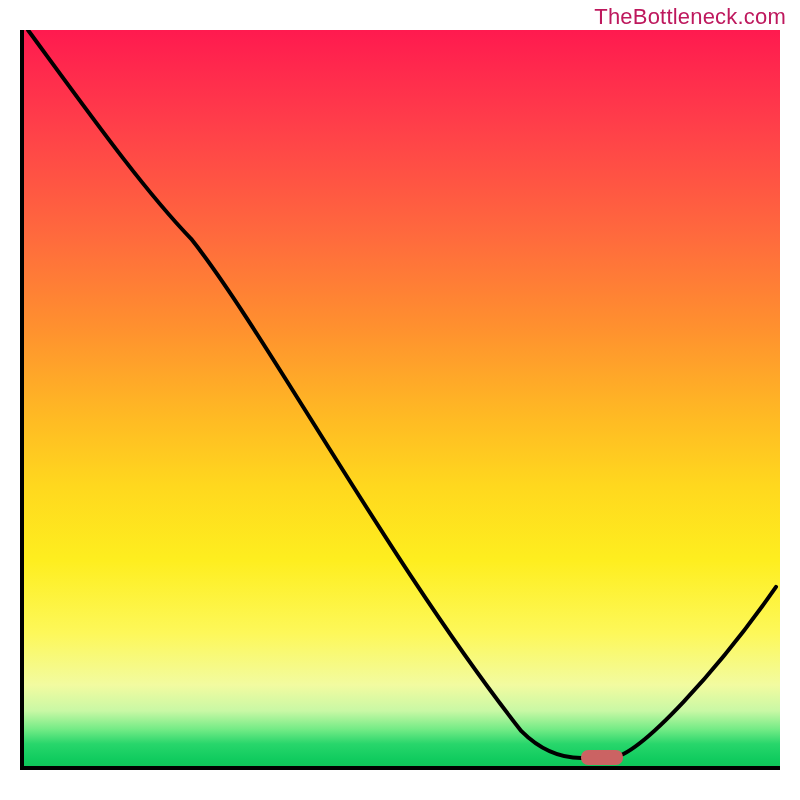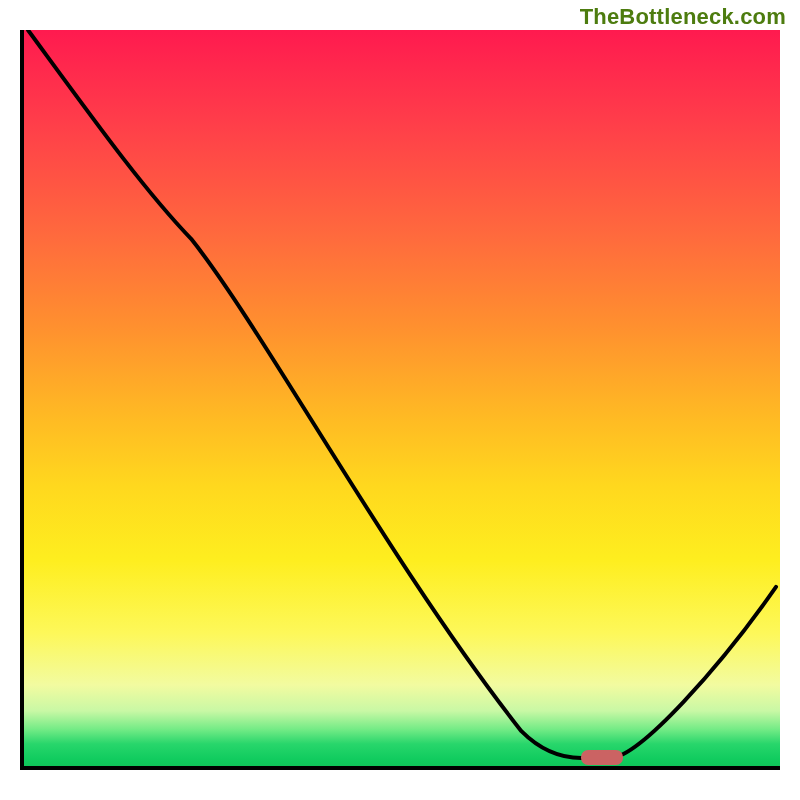--- a/index.html
+++ b/index.html
@@ -14,22 +14,22 @@
   .stage {
     position: relative;
     width: 800px;
     height: 800px;
   }
   .watermark {
     position: absolute;
     top: 4px;
     right: 14px;
     font-size: 22px;
-    font-weight: 700;
-    color: #4d7c0f;
+    font-weight: 400;
+    color: #be185d;
     letter-spacing: 0.2px;
     user-select: none;
   }
   .plot-frame {
     position: absolute;
     left: 20px;
     top: 30px;
     width: 760px;
     height: 740px;
     border-left: 4px solid #000;

